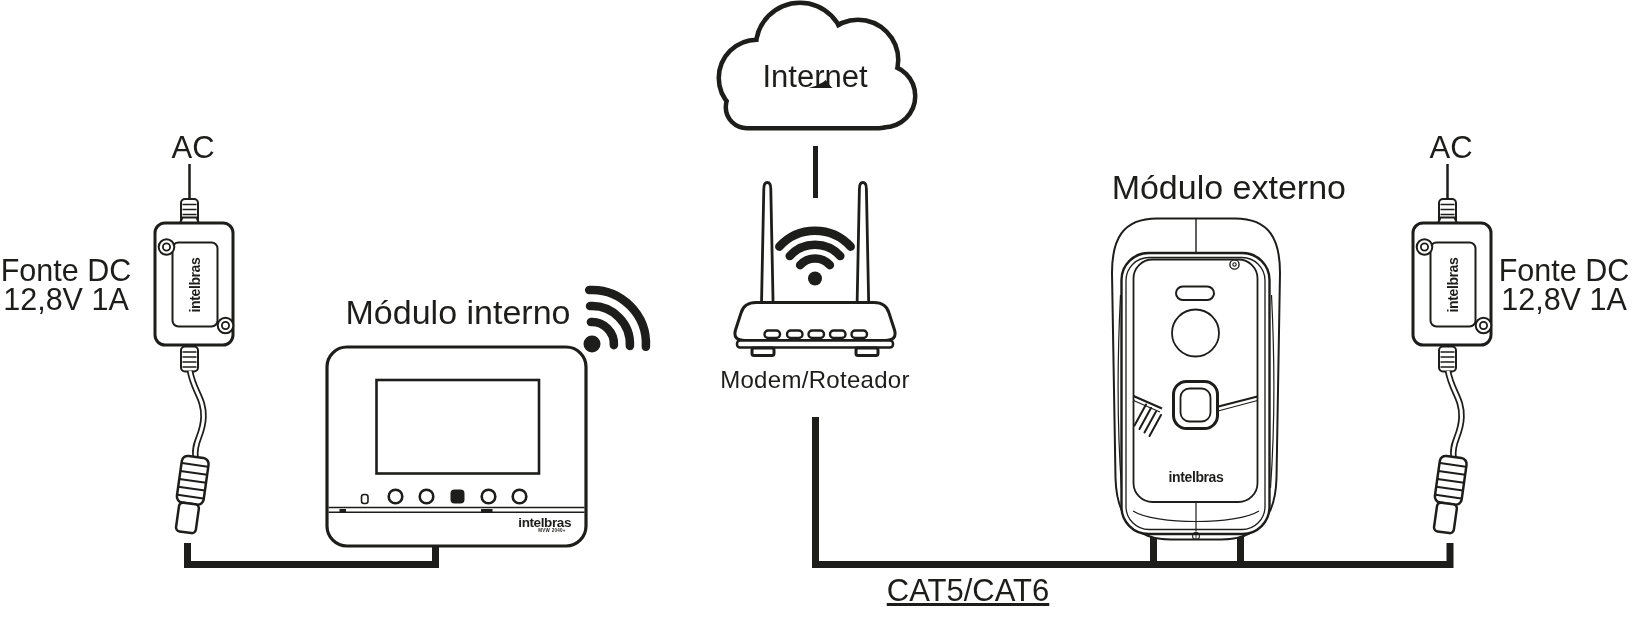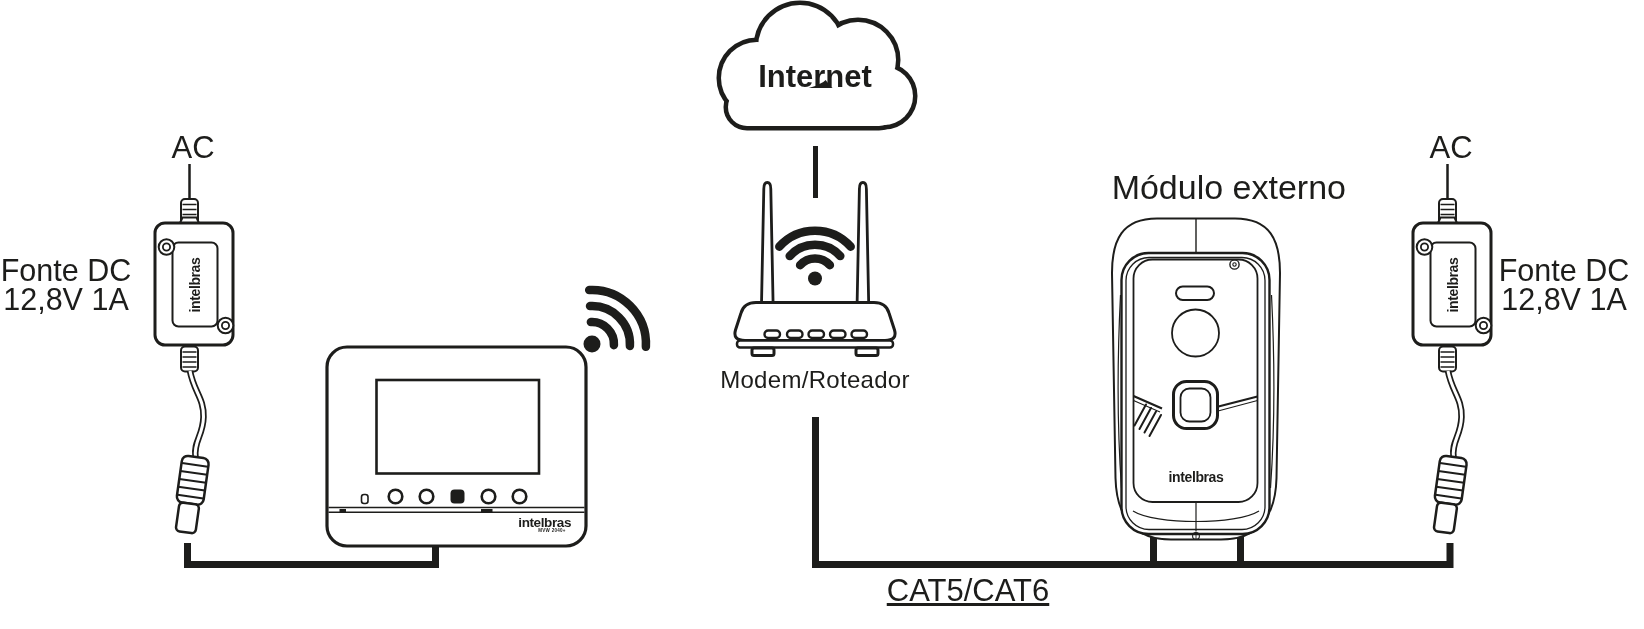--- a/index.html
+++ b/index.html
@@ -3,21 +3,21 @@
 <meta charset="utf-8">
 <style>
   :root { --ink:#1d1d1b; --bg:#ffffff; }
   html,body { margin:0; padding:0; background:var(--bg); }
   .canvas {
     position:relative; width:1644px; height:629px; background:var(--bg);
     font-family:"Liberation Sans", sans-serif; color:var(--ink); overflow:hidden;
   }
   .canvas svg { position:absolute; left:0; top:0; }
   .lbl { position:absolute; text-align:center; color:var(--ink); white-space:nowrap; }
-  .lbl-internet { left:745px; top:59px;  width:140px; font-size:31px;font-weight:bold; }
+  .lbl-internet { left:745px; top:59px;  width:140px; font-size:31px; }
   .lbl-modem    { left:662px; top:366px; width:306px; font-size:24px; letter-spacing:.3px; }
   .lbl-cat      { left:867px; top:573px; width:202px; font-size:31px;text-decoration:underline; }
   .lbl-mint     { left:312px; top:293px; width:292px; font-size:34px; }
   .lbl-mext     { left:1046px;top:168px; width:300px; font-size:34px;text-align:right; }
   .lbl-ac-l     { left:158px; top:130px; width:70px;  font-size:31px; }
   .lbl-ac-r     { left:1416px;top:130px; width:70px;  font-size:31px; }
   .lbl-fonte    { line-height:28.5px; font-size:30.5px; width:132px; top:256px; }
   .lbl-fonte-l  { left:0px; }
   .lbl-fonte-r  { left:1498px; }
   .brand { font-weight:bold; letter-spacing:-0.4px; }
@@ -169,20 +169,21 @@
         <use href="#psu"></use>
       </g>
     <g>
         <use href="#psu" x="1258"></use>
       </g>
   </svg>
 
   <div class="lbl lbl-internet">Internet</div>
   <div class="lbl lbl-modem">Modem/Roteador</div>
   <div class="lbl lbl-cat">CAT5/CAT6</div>
+  <div class="lbl lbl-mint">Módulo interno</div>
   <div class="lbl lbl-mext">Módulo externo</div>
 
   <div class="lbl lbl-ac-l">AC</div>
   <div class="lbl lbl-ac-r">AC</div>
 
   <div class="lbl lbl-fonte lbl-fonte-l">
     <div>Fonte DC</div>
     <div>12,8V 1A</div>
   </div>
   <div class="lbl lbl-fonte lbl-fonte-r">

